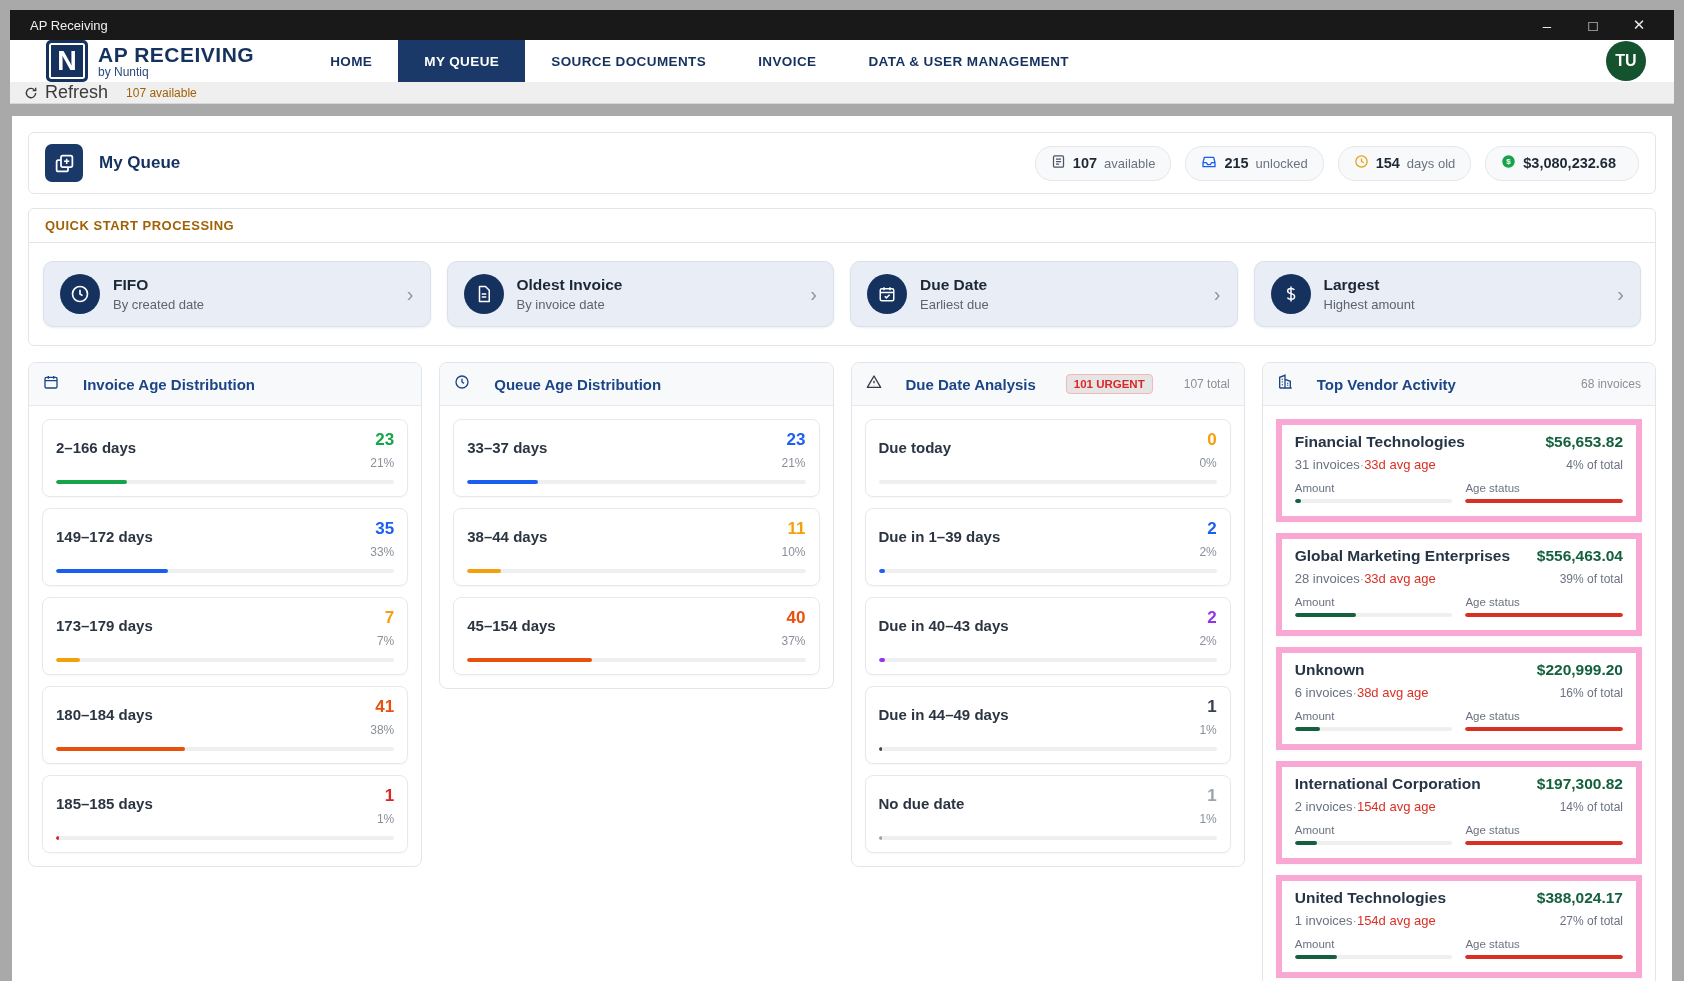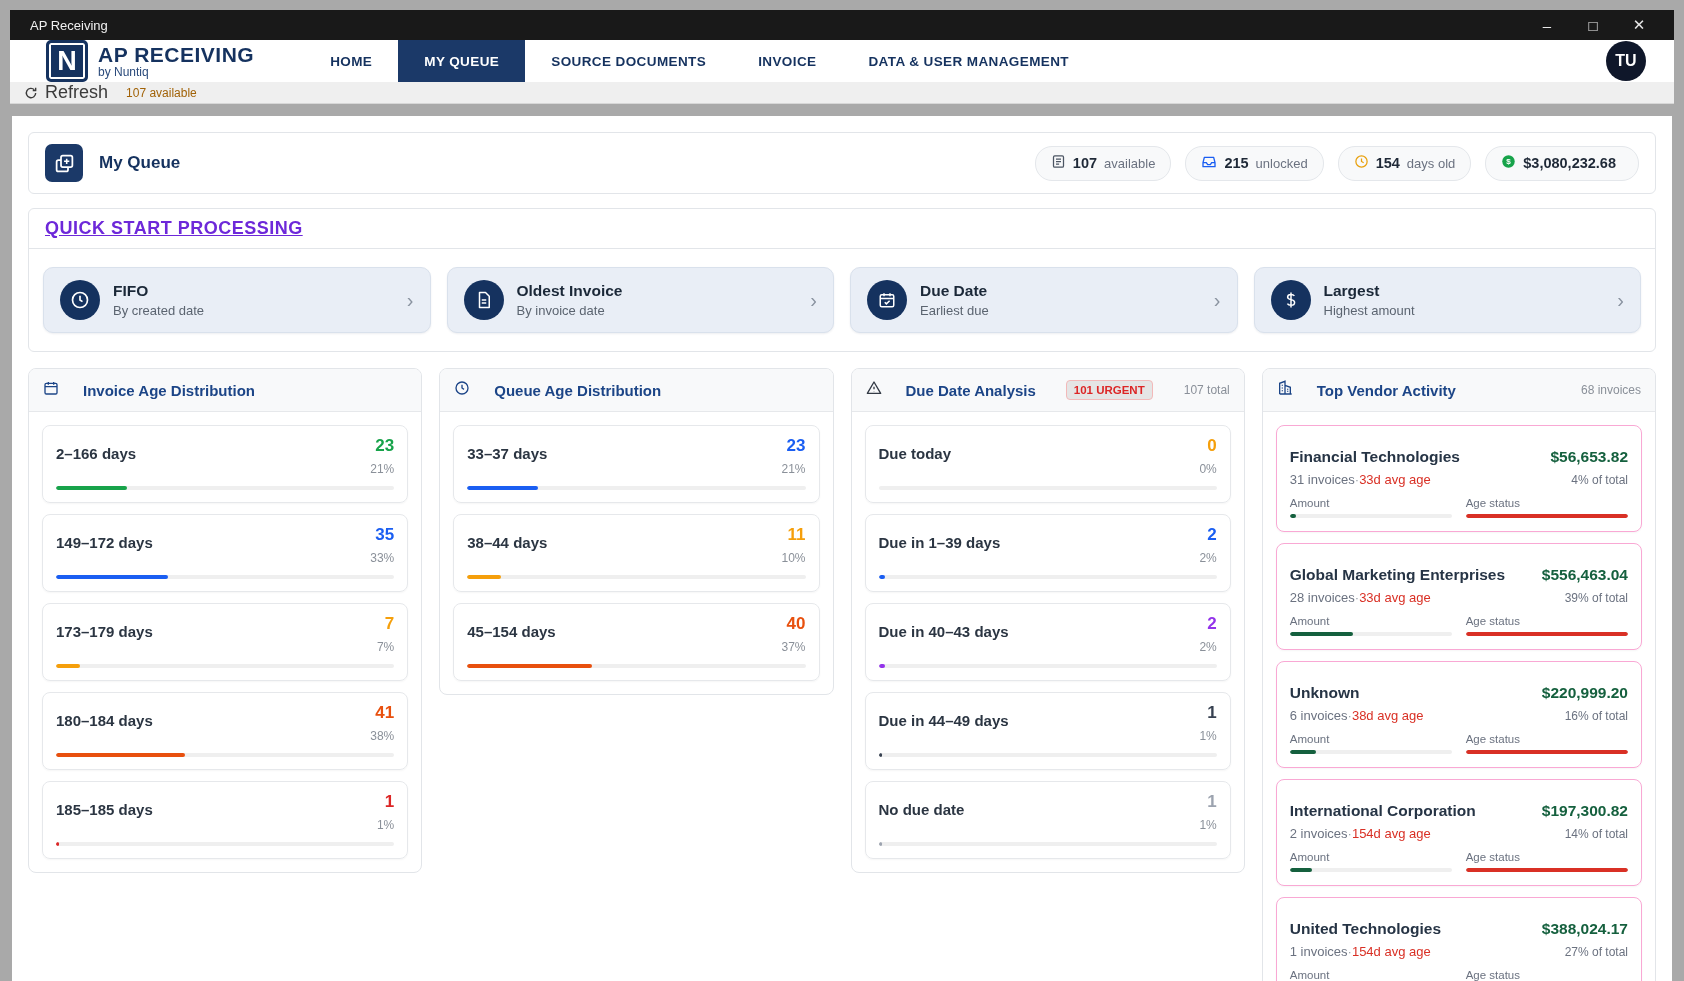--- a/index.html
+++ b/index.html
@@ -15,21 +15,21 @@
   
   .nav { height:60px; background:#ffffff; display:flex; align-items:stretch; padding-left:36px; }
   .brand { display:flex; align-items:center; gap:10px; margin-right:50px; }
   .brand-logo { width:42px; height:42px; background:#15325f; border-radius:5px; color:#fff; font-weight:bold; font-size:27px; display:flex; align-items:center; justify-content:center; border:3px solid #15325f; box-shadow:inset 0 0 0 2px #fff; }
   .brand-text { display:flex; flex-direction:column; line-height:1.05; }
   .brand-name { color:#15325f; font-weight:bold; font-size:21px; letter-spacing:.5px; }
   .brand-by { color:#2a4a7b; font-size:12px; }
   .navitems { display:flex; align-items:stretch; flex:1; }
   .navitem { display:flex; align-items:center; padding:0 26px; color:#15325f; font-size:13.5px; font-weight:bold; letter-spacing:.4px; cursor:pointer; }
   .navitem.active { background:#1b3968; color:#fff; }
-  .avatar { align-self:center; margin:0 28px 0 auto; width:40px; height:40px; border-radius:50%; background:#0f172a; color:#fff; font-size:16px; font-weight:bold; display:flex; align-items:center; justify-content:center; }
+  .avatar { align-self:center; margin:0 28px 0 auto; width:40px; height:40px; border-radius:50%; background:#14532d; color:#fff; font-size:16px; font-weight:bold; display:flex; align-items:center; justify-content:center; }
   .navstrip { height:9px; background:#1b3968; }
 
   
   .toolbar { height:28px; background:#efefef; border-bottom:1px solid #d7d7d7; display:flex; align-items:center; gap:10px; padding:0 14px; }
   .refresh { display:flex; align-items:center; gap:7px; color:#3b3b3b; font-size:18px; cursor:pointer; }
   .refresh svg { display:block; }
   .avail-count { color:#a16207; font-size:12px; margin-left:8px; }
 
   
   .content { flex:1; background:#a9a9a9; padding:12px 2px 0; display:flex; flex-direction:column; }
@@ -40,21 +40,21 @@
   .qheader { border:1px solid #e2e5e9; border-radius:6px; padding:11px 16px; display:flex; align-items:center; }
   .qicon { width:38px; height:38px; background:#1b3968; border-radius:7px; display:flex; align-items:center; justify-content:center; margin-right:16px; }
   .qtitle { color:#15325f; font-size:17px; font-weight:bold; flex:1; }
   .badges { display:flex; gap:14px; }
   .badge { display:flex; align-items:center; gap:7px; background:#f8f9fa; border:1px solid #e4e7eb; border-radius:17px; padding:7px 15px; font-size:13px; }
   .badge b { color:#1f2937; font-size:14.5px; }
   .badge .blabel { color:#6b7280; }
 
   
   .quick { border:1px solid #e2e5e9; border-radius:6px; margin-top:14px; }
-  .quick-head { padding:9px 16px; border-bottom:1px solid #e2e5e9; color:#6d28d9; font-size:18px; font-weight:bold; letter-spacing:.5px;text-decoration:underline; }
+  .quick-head { padding:9px 16px; border-bottom:1px solid #e2e5e9; color:#a16207; font-size:13px; font-weight:bold; letter-spacing:.5px; }
   .quick-body { padding:18px 14px; display:grid; grid-template-columns:repeat(4,1fr); gap:16px; }
   .qcard { background:#e9eef6; border:1px solid #d9e1ec; border-radius:10px; padding:12px 16px; display:flex; align-items:center; gap:13px; cursor:pointer; box-shadow:0 1px 2px rgba(20,40,80,.08); }
   .qcard-icon { width:40px; height:40px; border-radius:50%; background:#15325f; display:flex; align-items:center; justify-content:center; flex:none; }
   .qcard-text { flex:1; }
   .qcard-title { color:#1b2838; font-size:15.5px; font-weight:bold; }
   .qcard-sub { color:#5b6470; font-size:13px; margin-top:3px; }
   .qcard-chev { color:#8a93a0; font-size:20px; }
 
   
   .panels { display:grid; grid-template-columns:repeat(4,1fr); gap:17px; margin-top:16px; align-items:start; }
@@ -69,21 +69,21 @@
   .drow { border:1px solid #e6e8eb; border-radius:8px; padding:10px 13px 12px; box-shadow:0 1px 2px rgba(0,0,0,.04); }
   .drow-top { display:flex; align-items:flex-start; }
   .drow-label { color:#2b3542; font-size:15px; font-weight:bold; margin-top:9px; flex:1; }
   .drow-nums { text-align:right; }
   .drow-val { font-size:17px; font-weight:bold; }
   .drow-pct { color:#8a9099; font-size:12px; margin-top:6px; }
   .track { height:4px; background:#efefef; border-radius:2px; margin-top:10px; overflow:hidden; }
   .fill { height:4px; border-radius:2px; }
 
   
-  .vcard { border:1px solid #f9a8d4; border-radius:8px; padding:22px 13px 13px; box-shadow:0 1px 2px rgba(0,0,0,.04); }
+  .vcard { border:6px solid #f9a8d4; border-radius:0; padding:8px 13px 13px; box-shadow:0 1px 2px rgba(0,0,0,.04); }
   .vrow1 { display:flex; align-items:baseline; }
   .vname { color:#263445; font-size:15.5px; font-weight:bold; flex:1; }
   .vamount { color:#15603e; font-size:15.5px; font-weight:bold; }
   .vrow2 { display:flex; align-items:baseline; margin-top:6px; font-size:13px; }
   .vmeta { flex:1; display:flex; align-items:center; }
   .vinv { color:#6b7280; }
   .vdot { color:#9aa1a9; }
   .vage { color:#d93025; }
   .vshare { color:#6b7280; font-size:12px; }
   .vbars { display:flex; justify-content:space-between; margin-top:10px; }

